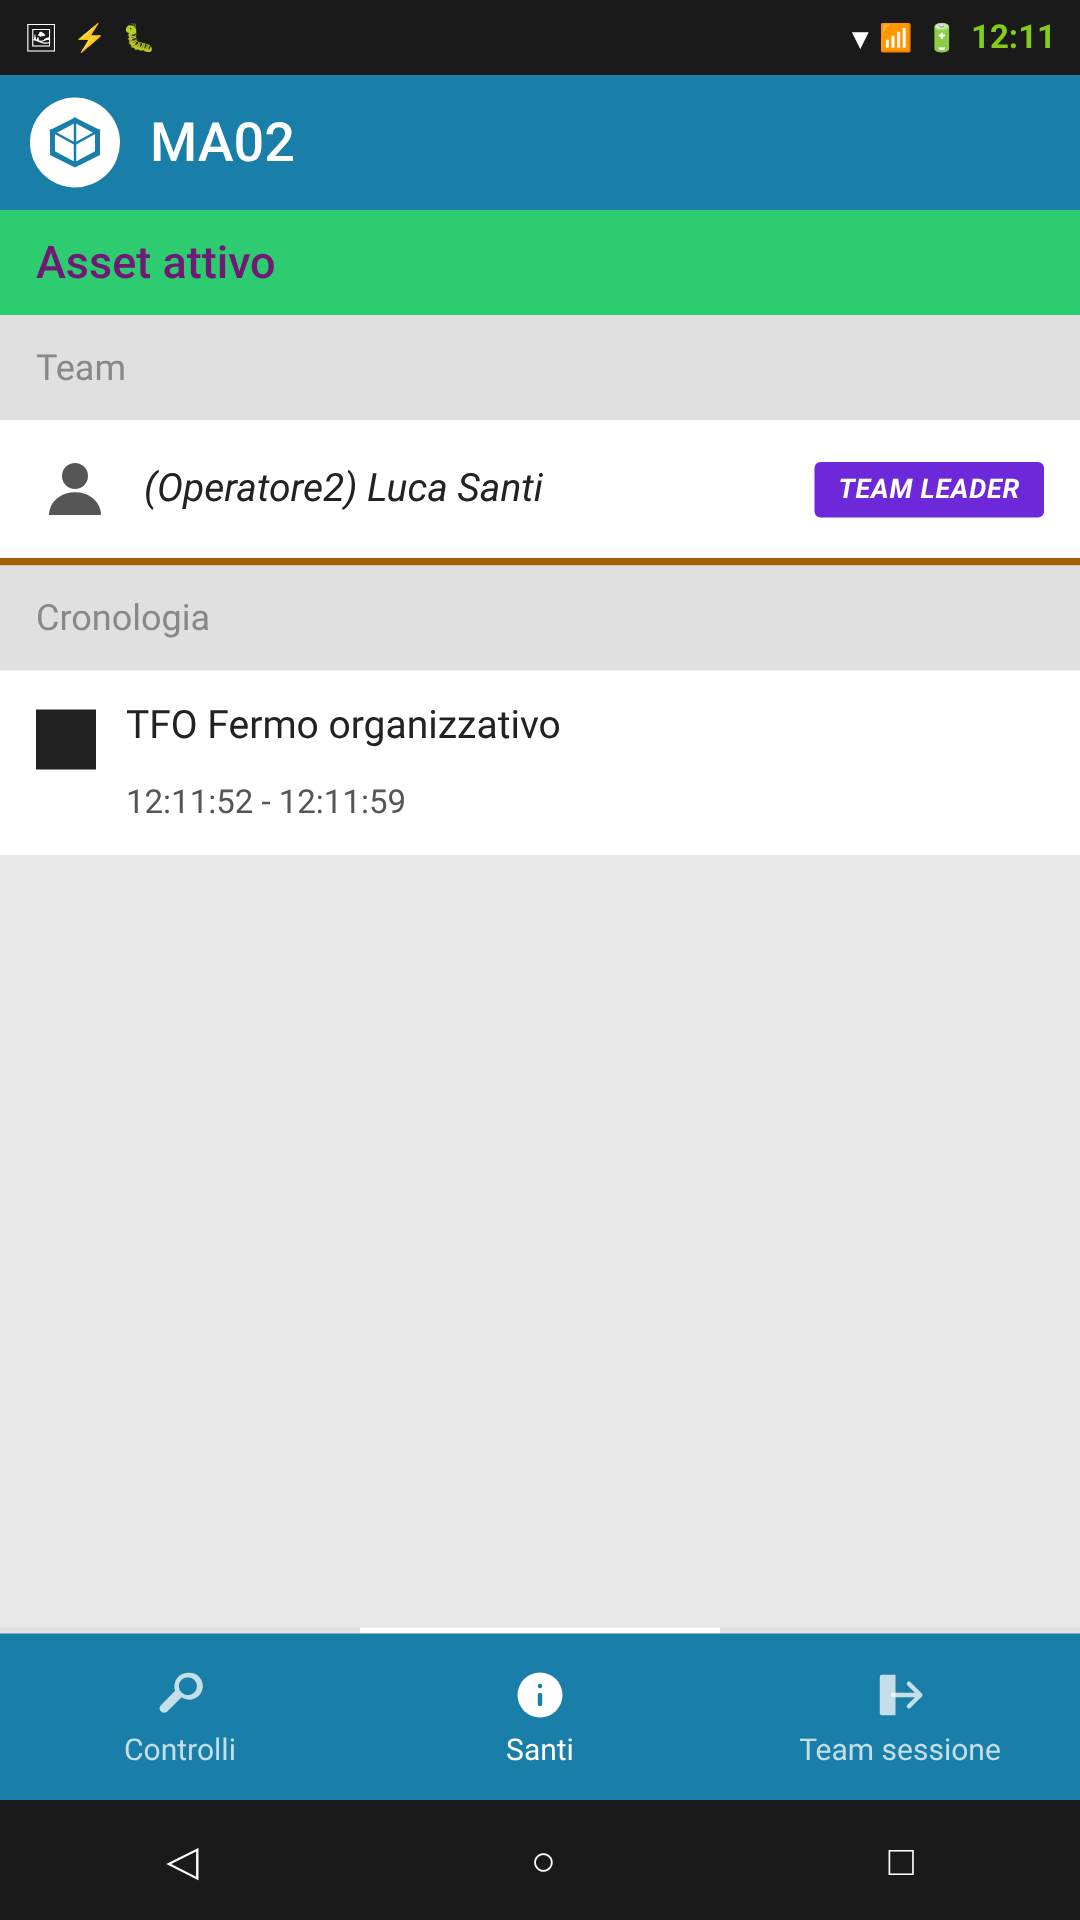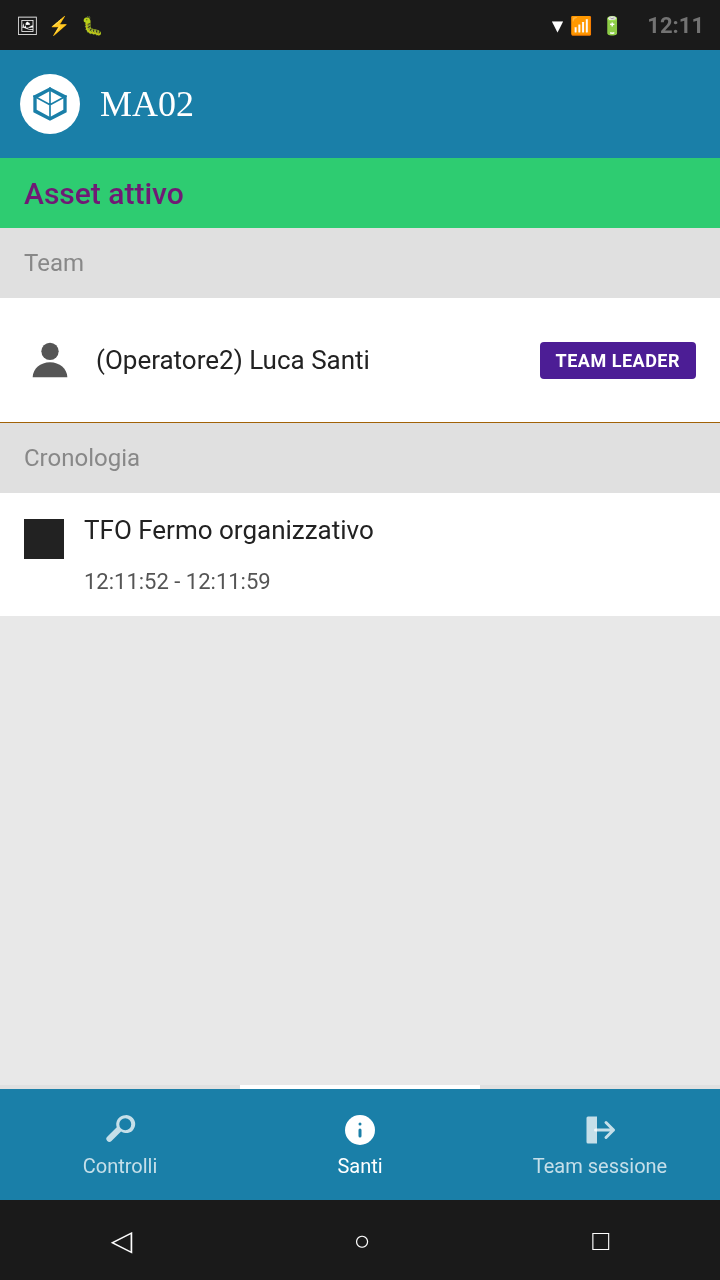--- a/index.html
+++ b/index.html
@@ -39,28 +39,27 @@
       font-weight: bold;
     }
     .status-icon {
       color: white;
       font-size: 18px;
     }
 
     
     .app-header {
       width: 100%;
-      height: 108px;
+      height: 90px;
       background: #1a7fa8;
       display: flex;
       align-items: center;
       padding: 0 20px;
       gap: 20px;
       flex-shrink: 0;
-      font-family: Liberation Serif, serif;
     }
     .app-logo {
       width: 60px;
       height: 60px;
       border-radius: 50%;
       background: white;
       display: flex;
       align-items: center;
       justify-content: center;
       flex-shrink: 0;
@@ -99,44 +98,45 @@
     }
     .section-label {
       color: #888;
       font-size: 24px;
     }
 
     
     .white-row {
       width: 100%;
       background: white;
-      padding: 36px 24px;
+      padding: 20px 24px;
       display: flex;
       align-items: center;
       gap: 20px;
       flex-shrink: 0;
-      border-bottom: 1px solid #a16207;
+      border-bottom: 5px solid #a16207;
+      font-style: italic;
     }
 
     
     .avatar-icon {
       width: 52px;
       height: 52px;
       flex-shrink: 0;
       color: #555;
     }
 
     .member-name {
       font-size: 26px;
       color: #222;
       flex: 1;
     }
 
     .team-leader-badge {
-      background: #4c1d95;
+      background: #6d28d9;
       color: white;
       font-size: 18px;
       font-weight: 700;
       padding: 8px 16px;
       border-radius: 4px;
       letter-spacing: 0.5px;
     }
 
     
     .history-row {
@@ -238,21 +238,21 @@
 <div class="status-bar">
   <div class="status-bar-left">
     <span class="status-icon">🖼</span>
     <span class="status-icon">⚡</span>
     <span class="status-icon">🐛</span>
   </div>
   <div class="status-bar-right">
     <span style="font-size:20px;">▾</span>
     <span style="font-size:18px;">📶</span>
     <span style="font-size:18px;">🔋</span>
-    <span style="font-size:22px;font-weight:bold;color:#737373;margin-left:16px;">12:11</span>
+    <span style="font-size:22px;font-weight:bold;color:#84cc16;">12:11</span>
   </div>
 </div>
 
 <div class="app-header">
   <div class="app-logo">
     <svg width="40" height="40" viewBox="0 0 24 24" fill="#1a7fa8">
       <path d="M12 2L2 7v10l10 5 10-5V7L12 2zm0 2.18L20 8.5v7L12 19.82 4 15.5v-7l8-4.32z"></path>
       <path d="M12 2v17.82M2 7l10 5.5 10-5.5" stroke="#1a7fa8" stroke-width="1" fill="none"></path>
     </svg>
   </div>

